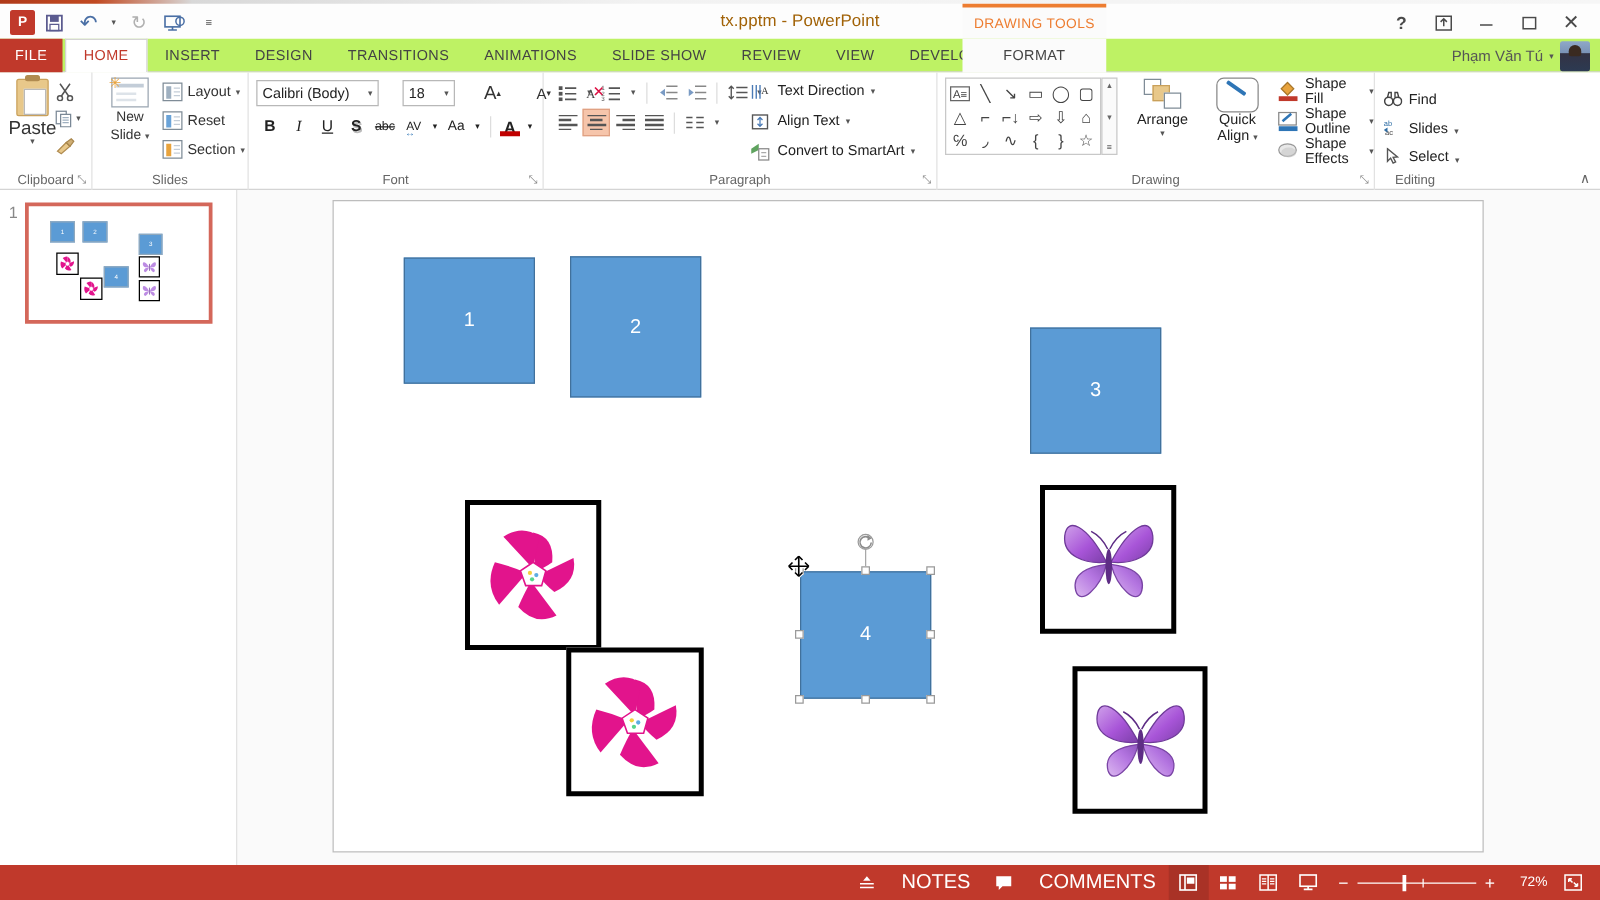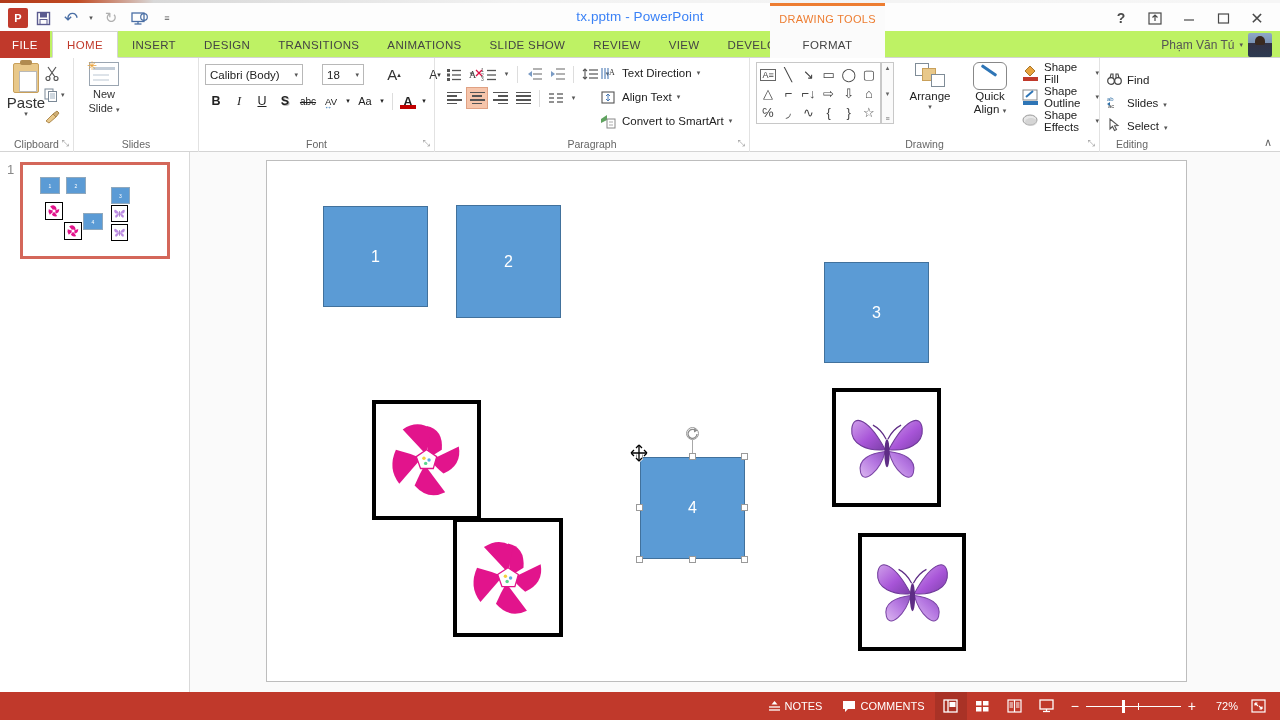--- a/index.html
+++ b/index.html
@@ -27,21 +27,21 @@
     font-size: 15px; color: #5a5a8a;
   }
   .pp-logo {
     width: 20px; height: 20px; background: #c0392b; border-radius: 2px;
     color: #fff; font-size: 11px; font-weight: bold;
     display: flex; align-items: center; justify-content: center;
     font-family: "Liberation Sans", sans-serif;
   }
   .win-title {
     position: absolute; top: 9px; left: 0; width: 1280px; text-align: center;
-    font-size: 13.5px; color: #3b82f6; letter-spacing: .1px;
+    font-size: 13.5px; color: #a16207; letter-spacing: .1px;
   }
   .dt-tab {
     position: absolute; top: 3px; left: 770px; width: 115px; height: 31px;
     background: #fbfbfb;
     border-top: 3px solid #ed7d31;
     text-align: center;
   }
   .dt-tab span { font-size: 11px; color: #ed7d31; letter-spacing: .3px; line-height: 26px; }
   .win-ctrls { position: absolute; top: 8px; right: 6px; display: flex; align-items: center; gap: 0px; }
   .wc { width: 34px; height: 20px; display: flex; align-items: center; justify-content: center;
@@ -251,21 +251,21 @@
   .movecursor { position: absolute; width: 20px; height: 20px; }
 
   
   .statusbar {
     position: absolute; bottom: 0; left: 0; width: 1280px; height: 28px;
     background: #c0392b; color: #fff; display: flex; align-items: center;
   }
   .sb-item { display: flex; align-items: center; gap: 6px; font-size: 11px; letter-spacing: .3px; }
   .sb-left { display: flex; align-items: center; gap: 14px; padding-left: 9px; }
   .sb-right { margin-left: auto; display: flex; align-items: center; gap: 0; padding-right: 6px; }
-  .sb-btn { padding: 0 10px; height: 28px; display: flex; align-items: center; gap: 4px; font-size: 11px; }
+  .sb-btn { padding: 0 10px; height: 28px; display: flex; align-items: center; gap: 21px; font-size: 16px; }
   .view-btn { width: 32px; height: 28px; display: flex; align-items: center; justify-content: center; font-size: 13px; }
   .view-btn.active { background: #a93226; }
   .zoomslider { display: flex; align-items: center; gap: 7px; padding: 0 8px; }
   .zline { width: 95px; height: 1px; background: #fff; position: relative; }
   .zknob { position: absolute; left: 36px; top: -6px; width: 3px; height: 13px; background: #fff; }
   .ztick { position: absolute; left: 52px; top: -3px; width: 1px; height: 7px; background: #fff; }
   .zpct { font-size: 11px; width: 34px; text-align: right; }
 </style>
 </head>
 <body>
@@ -382,20 +382,45 @@
     </div>
 
     <div class="grp g-slides">
       <div class="newslide">
         <div class="ns-ico">
             <span class="ns-star">✳</span>
           </div>
         <div class="ns-lbl">New</div>
         <div class="ns-lbl">
           <span>Slide</span>
+          <span class="caret">▾</span>
+        </div>
+      </div>
+      <div class="slides-side">
+        <div class="sbtn">
+          <span class="sbtn-ico">
+              <i></i>
+              <em></em>
+            </span>
+          <span>Layout</span>
+          <span class="caret">▾</span>
+        </div>
+        <div class="sbtn">
+          <span class="sbtn-ico">
+              <i style="background:#6aa3d8;"></i>
+              <em></em>
+            </span>
+          <span>Reset</span>
+        </div>
+        <div class="sbtn">
+          <span class="sbtn-ico">
+              <i style="background:#e8a33d;"></i>
+              <em></em>
+            </span>
+          <span>Section</span>
           <span class="caret">▾</span>
         </div>
       </div>
       <div class="grp-label">Slides</div>
     </div>
 
     <div class="grp g-font">
       <div class="fontrow1">
         <div class="fontbox">
           <span>Calibri (Body)</span>

